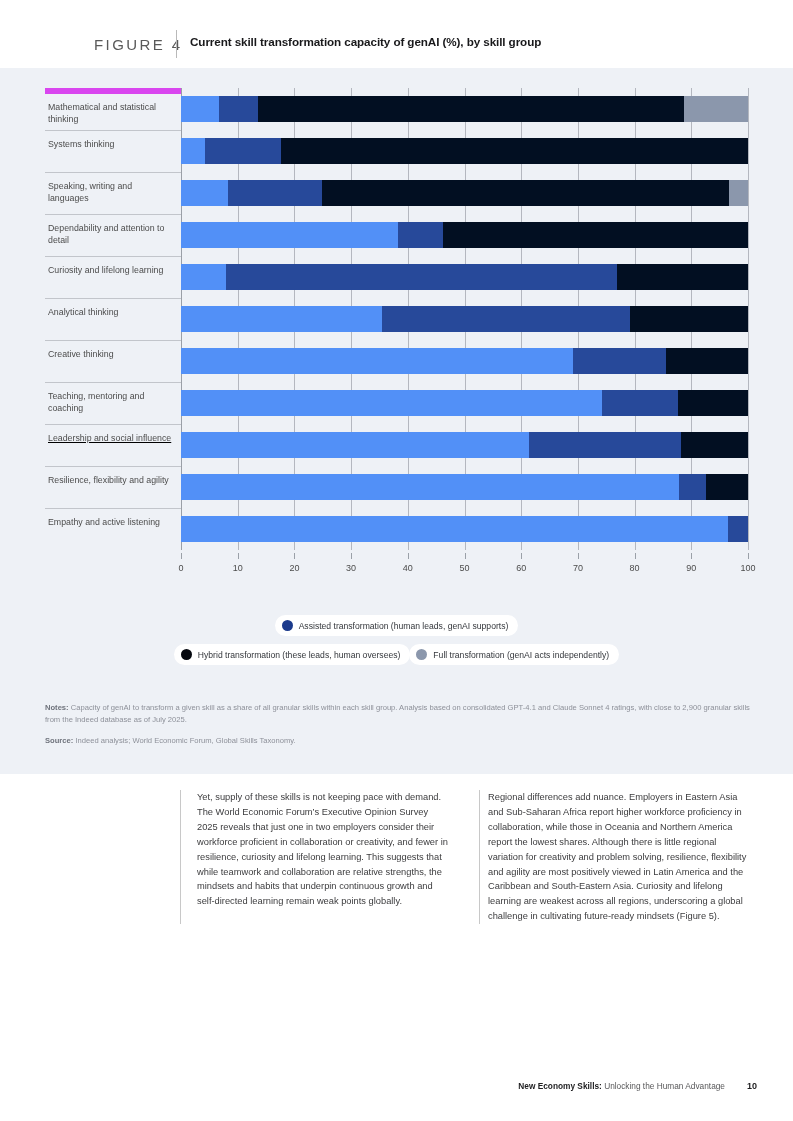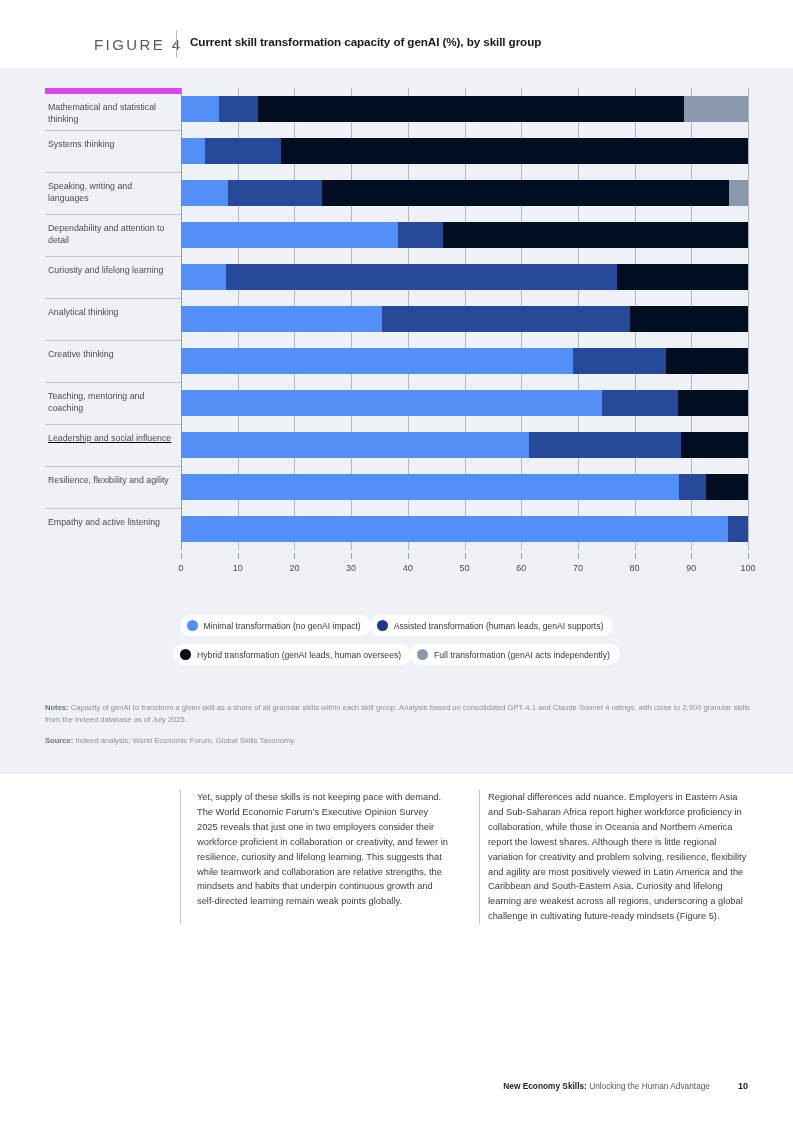--- a/index.html
+++ b/index.html
@@ -62,21 +62,21 @@
   .source{position:absolute;left:45px;top:735px;width:706px;font-size:7.6px;line-height:11.5px;color:#8d9099;}
   .source b{color:#6f737c;font-weight:700;}
 
   
   .cols{position:absolute;left:180px;top:790px;width:570px;display:flex;gap:28px;}
   .col{width:271px;font-size:9.3px;line-height:14.9px;color:#3c3c3e;position:relative;}
   .col.first{padding-left:16px;box-sizing:border-box;border-left:1px solid #c8c8c8;}
   .col.second{padding-left:8px;box-sizing:border-box;border-left:1px solid #c8c8c8;}
 
   
-  .footer{position:absolute;right:45px;bottom:30px;font-size:8.3px;color:#58585a;display:flex;align-items:flex-end;gap:28px;}
+  .footer{position:absolute;right:36px;bottom:30px;font-size:8.3px;color:#58585a;display:flex;align-items:flex-end;gap:22px;}
   .footer .ft-strong{font-weight:700;color:#1d1d1f;}
   .footer .ft-rest{color:#58585a;}
   .footer .pg{font-weight:700;color:#1d1d1f;font-size:9px;}
 </style>
 </head>
 <body>
 
 <div class="page">
 
   <div class="fig-num">FIGURE 4</div>
@@ -365,32 +365,28 @@
       <div class="tlab" style="left: 453.6px;">80</div>
       <div class="tick" style="left: 510.3px;"></div>
       <div class="tlab" style="left: 510.3px;">90</div>
       <div class="tick" style="left: 567px;"></div>
       <div class="tlab" style="left: 567px;">100</div>
     </div>
 
   <div class="legend">
     <div class="legend-row">
       <div class="lg-pill">
-        <span class="dot" style="background:#5290f7"></span>
-        <span class="lg-text">Minimal transformation (no genAI impact)</span>
-      </div>
-      <div class="lg-pill">
         <span class="dot" style="background:#1b3a8c"></span>
         <span class="lg-text">Assisted transformation (human leads, genAI supports)</span>
       </div>
     </div>
     <div class="legend-row">
       <div class="lg-pill">
         <span class="dot" style="background:#05080f"></span>
-        <span class="lg-text">Hybrid transformation (genAI leads, human oversees)</span>
+        <span class="lg-text">Hybrid transformation (these leads, human oversees)</span>
       </div>
       <div class="lg-pill">
         <span class="dot" style="background:#8b97ac"></span>
         <span class="lg-text">Full transformation (genAI acts independently)</span>
       </div>
     </div>
   </div>
 
   <div class="notes">
     <b>Notes:</b><span> Capacity of genAI to transform a given skill as a share of all granular skills within each skill group. Analysis based on consolidated GPT-4.1 and Claude Sonnet 4 ratings, with close to 2,900 granular skills from the Indeed database as of July 2025.</span>

